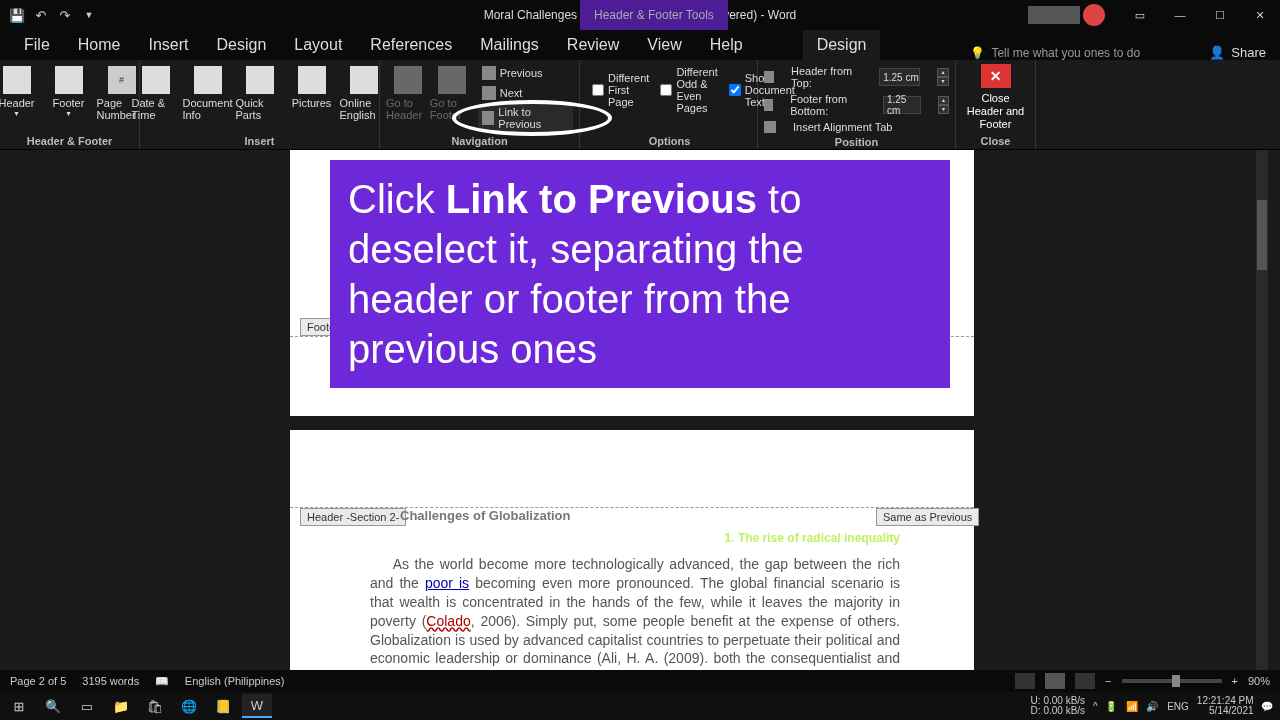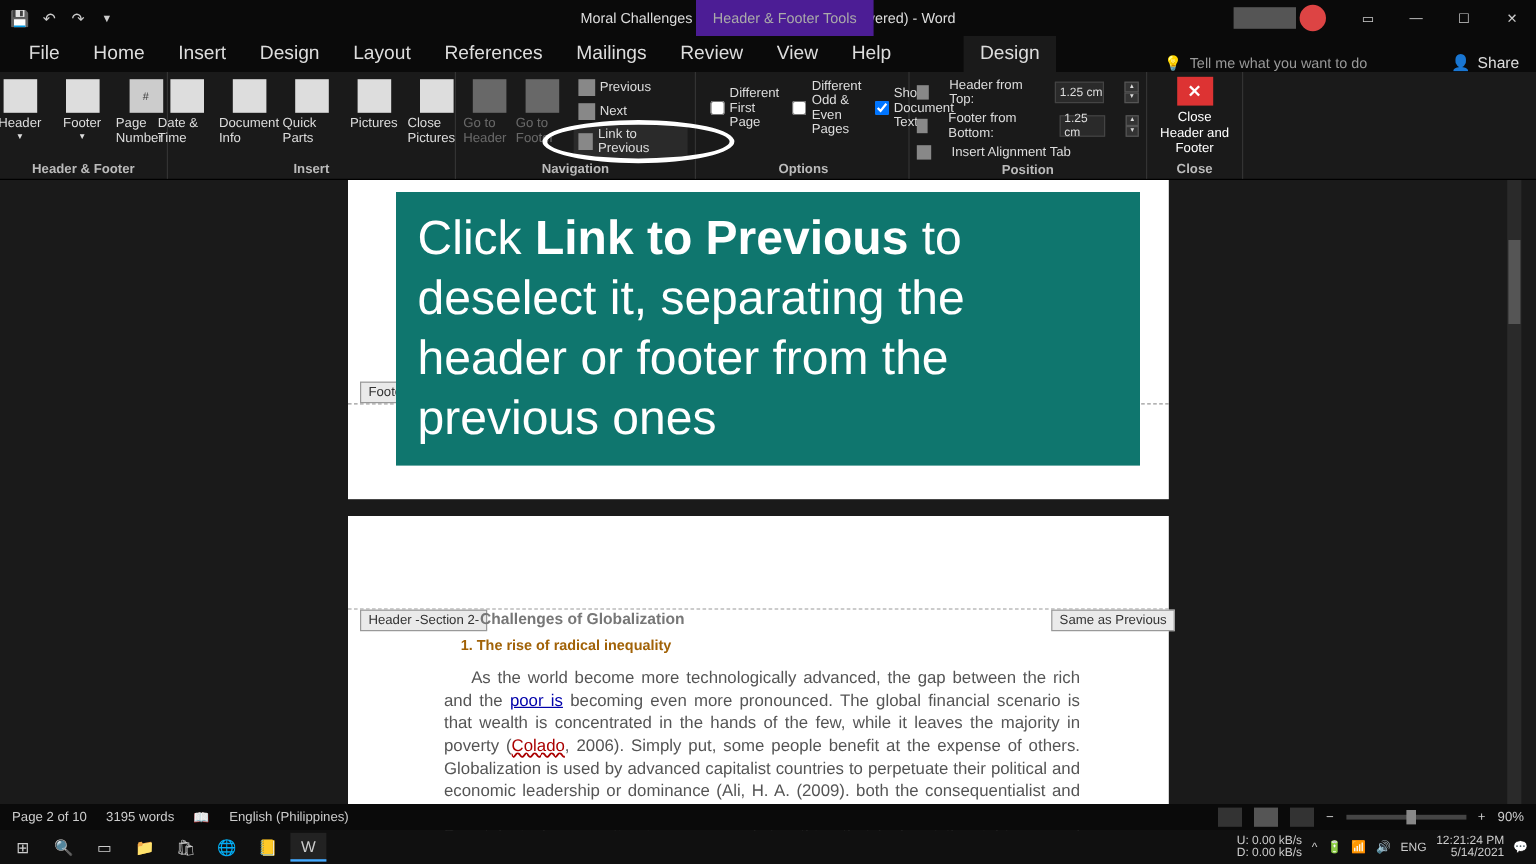--- a/index.html
+++ b/index.html
@@ -47,38 +47,38 @@
 
 .doc-canvas { position: absolute; top: 150px; left: 0; right: 12px; bottom: 28px; background: #1a1a1a; overflow: hidden; }
 .doc-canvas .vscroll { position: absolute; right: 0; top: 0; width: 12px; height: 100%; background: #2a2a2a; }
 .doc-canvas .vscroll .thumb { position: absolute; top: 50px; width: 10px; left: 1px; height: 70px; background: #555; }
 
 .page { position: absolute; left: 290px; width: 684px; background: #fff; }
 .page1 { top: 0; height: 266px; }
 .page2 { top: 280px; height: 240px; }
 
 
-.overlay-box { position: absolute; left: 330px; top: 160px; width: 620px; background: #0f766e; color: #fff; padding: 14px 18px; font-family: Verdana, Arial; font-size: 40px; line-height: 1.25; z-index: 20; }
+.overlay-box { position: absolute; left: 330px; top: 160px; width: 620px; background: #6d28d9; color: #fff; padding: 14px 18px; font-family: Verdana, Arial; font-size: 40px; line-height: 1.25; z-index: 20; }
 .overlay-box .bold { font-weight: bold; }
 
 
 .hf-tab { position: absolute; background: #eaeaea; border: 1px solid #999; font-size: 11px; color: #333; padding: 2px 6px; }
 .footer-tab { left: 300px; top: 318px; z-index: 5; }
 .header-tab { left: 300px; top: 508px; }
 .same-prev-tab { left: 876px; top: 508px; }
 
 
 .dash-line { position: absolute; border-top: 1px dashed #999; }
 .dash1 { left: 290px; top: 336px; width: 684px; }
 .dash2 { left: 290px; top: 507px; width: 684px; }
 
 
 .p2-content { position: absolute; left: 370px; top: 508px; width: 530px; color: #555; font-size: 12px; font-family: Arial; }
 .p2-title { font-weight: bold; color: #777; font-size: 13px; margin-bottom: 8px; margin-left: 30px; }
-.p2-sub { font-weight: bold; margin: 8px 0 10px 14px; font-size: 12px; color: #a16207; }
+.p2-sub { font-weight: bold; margin: 8px 0 10px 14px; font-size: 12px; color: #bef264; text-align: right; }
 .p2-body { text-align: justify; line-height: 1.35; font-size: 14px; color: #555; }
 .p2-body .red { color: #a00; text-decoration: underline wavy #a00; }
 .p2-body .link { color: #00a; text-decoration: underline; }
 
 
 .statusbar { position: absolute; bottom: 28px; left: 0; right: 0; height: 22px; background: #0a0a0a; display: flex; align-items: center; font-size: 11px; color: #ccc; padding: 0 10px; gap: 16px; }
 .statusbar .right { position: absolute; right: 10px; display: flex; align-items: center; gap: 10px; }
 .statusbar .viewbtn { width: 20px; height: 16px; background: #333; }
 .statusbar .zoom-slider { width: 100px; height: 4px; background: #444; position: relative; }
 .statusbar .zoom-slider .knob { position: absolute; left: 50%; top: -4px; width: 8px; height: 12px; background: #888; }
@@ -117,21 +117,21 @@
   <div class="tab">Home</div>
   <div class="tab">Insert</div>
   <div class="tab">Design</div>
   <div class="tab">Layout</div>
   <div class="tab">References</div>
   <div class="tab">Mailings</div>
   <div class="tab">Review</div>
   <div class="tab">View</div>
   <div class="tab">Help</div>
   <div class="tab design" style="margin-left:46px">Design</div>
-  <div class="tellme">💡 <span>Tell me what you want to do</span></div>
+  <div class="tellme">💡 <span>Tell me what you ones to do</span></div>
   <div class="share">👤 <span>Share</span></div>
 </div>
 
 <div class="ribbon">
   <div class="ribbon-group" style="width:140px">
     <div class="btns">
       <div class="big-btn">
           <div class="ic"></div>
           <span>Header</span>
           <span style="font-size:8px">▾</span>
@@ -162,21 +162,21 @@
       <div class="big-btn">
           <div class="ic"></div>
           <span>Quick Parts</span>
         </div>
       <div class="big-btn">
           <div class="ic"></div>
           <span>Pictures</span>
         </div>
       <div class="big-btn">
           <div class="ic"></div>
-          <span>Close Pictures</span>
+          <span>Online English</span>
         </div>
     </div>
     <div class="label">Insert</div>
   </div>
 
   <div class="ribbon-group" style="width:200px">
     <div style="display:flex">
       <div class="big-btn dim">
           <div class="ic"></div>
           <span>Go to Header</span>
@@ -281,21 +281,21 @@
   <div class="p2-body">
     &nbsp;&nbsp;&nbsp;&nbsp;<span>As the world become more technologically advanced, the gap between the rich and the </span><span class="link">poor is</span><span> becoming even more pronounced. The global financial scenario is that wealth is concentrated in the hands of the few, while it leaves the majority in poverty (</span><span class="red">Colado</span><span>, 2006). Simply put, some people benefit at the expense of others. Globalization is used by advanced capitalist countries to perpetuate their political and economic leadership or dominance (Ali, H. A. (2009). both the consequentialist and deontological perspectives find globalization morally condemnable from. Deontological perspective is an approach to ethics that looks at the rightness and wrongness of</span>
   </div>
 </div>
 
 <div class="overlay-box">
   <span>Click </span><span class="bold">Link to Previous</span><span> to deselect it, separating the header or footer from the previous ones</span>
 </div>
 
 <div class="statusbar">
-  <span>Page 2 of 10</span>
+  <span>Page 2 of 5</span>
   <span>3195 words</span>
   <span>📖</span>
   <span>English (Philippines)</span>
   <div class="right">
     <div class="viewbtn"></div>
     <div class="viewbtn" style="background:#555"></div>
     <div class="viewbtn"></div>
     <span>−</span>
     <div class="zoom-slider">
         <div class="knob"></div>

